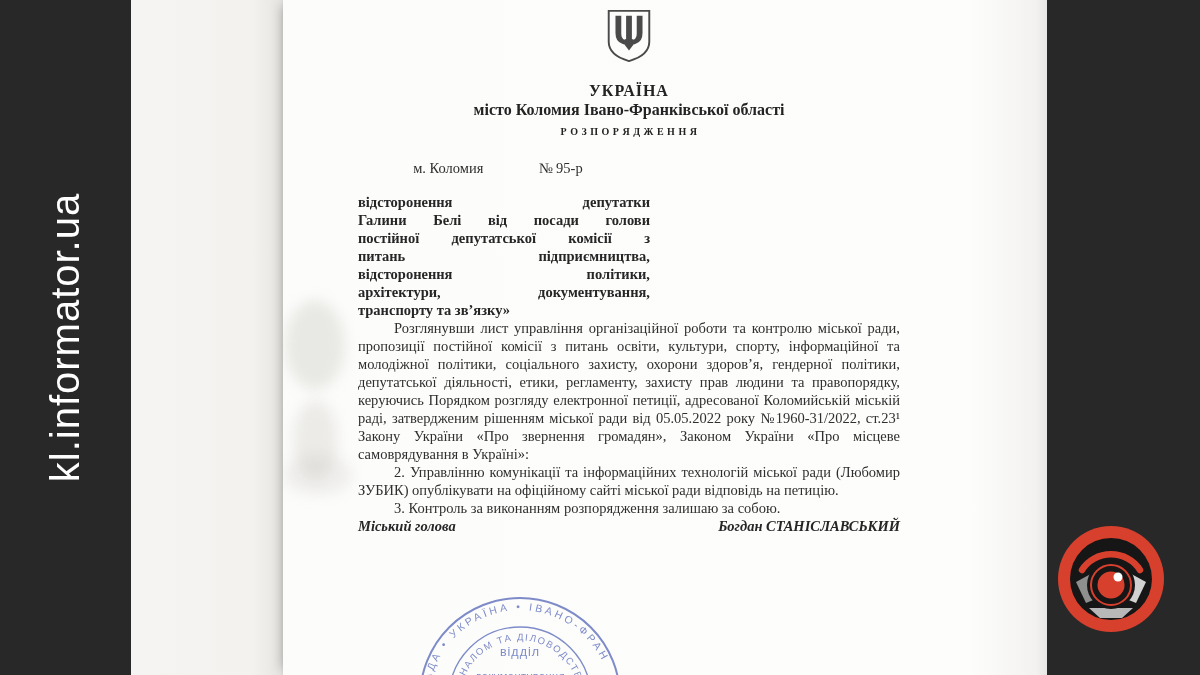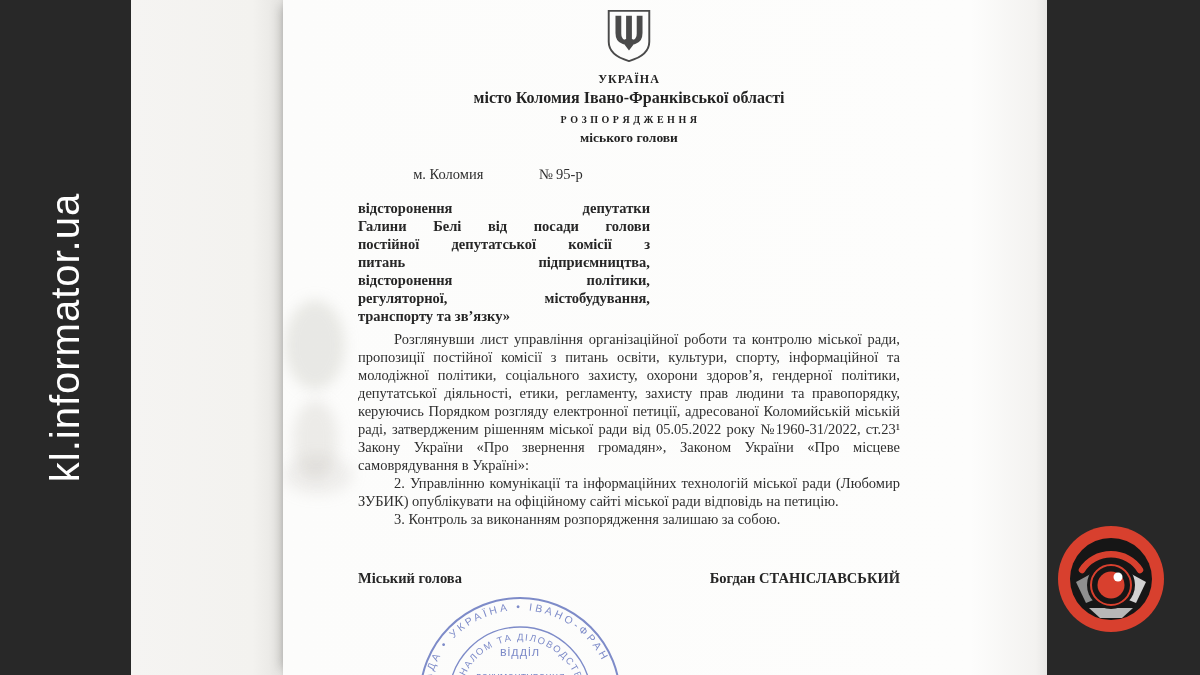--- a/index.html
+++ b/index.html
@@ -33,35 +33,35 @@
   .smudge.s1{left:2px;top:300px;width:60px;height:90px;background:rgba(165,162,152,0.22);}
   .smudge.s2{left:10px;top:400px;width:45px;height:80px;background:rgba(165,162,152,0.18);}
   .smudge.s3{left:0px;top:455px;width:70px;height:40px;background:rgba(165,162,152,0.15);}
 
   .content{
     position:absolute;left:75px;top:0;width:542px;color:#2f2f2f;
     font-size:14.5px;line-height:18px;
   }
   .doc-header{text-align:center;}
   .emblem{margin-top:8px;height:56px;display:flex;justify-content:center;}
-  .country{font-weight:bold;font-size:12px;letter-spacing:1px;color:#232323;margin-top:6px;}
+  .country{font-weight:bold;font-size:16px;letter-spacing:1px;color:#232323;margin-top:18px;}
   .city-line{font-weight:bold;font-size:16px;color:#232323;margin-top:1px;}
   .doc-type{font-weight:bold;font-size:10px;letter-spacing:0.5px;color:#232323;margin-top:4px;}
   .doc-subtype{font-weight:bold;font-size:13.5px;color:#232323;}
   .date-row{display:flex;margin-top:18px;}
   .date-row .cell{width:33.33%;}
   .date-row .c-left{text-align:left;}
   .date-row .c-mid{text-align:center;}
   .date-row .c-right{padding-right:38px;box-sizing:border-box;}
   .subject{margin-top:16px;width:292px;font-weight:bold;color:#262626;}
   .subject .subject-line{text-align:justify;text-align-last:justify;}
   .subject .subject-line.last{text-align-last:left;}
   .para{margin:0;text-align:justify;text-indent:36px;}
-  .preamble{margin-top:5px;}
-  .signature-row{display:flex;justify-content:space-between;margin-top:41px;font-weight:bold;color:#262626;}
+  .preamble{}
+  .signature-row{display:flex;justify-content:space-between;font-weight:bold;color:#262626;font-style:italic;}
   .stamp-svg{position:absolute;left:122px;top:583px;opacity:0.85;}
   .stamp-svg text{font-family:"Liberation Sans",sans-serif;fill:#6878c0;}
   .logo-svg{position:absolute;left:1056px;top:524px;}
 </style>
 </head>
 <body>
 
 <div class="watermark-band">
   <span class="watermark-text">kl.informator.ua</span>
 </div>
@@ -81,35 +81,34 @@
           <g fill="#4a4a4a">
             <path d="M12,8 v18 q0,9 7,11 l2,0.8 v-5 q-3,-2 -3,-6.5 v-18.3 z"></path>
             <path d="M40,8 v18 q0,9 -7,11 l-2,0.8 v-5 q3,-2 3,-6.5 v-18.3 z"></path>
             <path d="M23,8 h6 v24 q3.5,0.5 3.5,3.5 l-6.5,8.5 l-6.5,-8.5 q0,-3 3.5,-3.5 z"></path>
           </g>
         </svg>
       </div>
       <div class="country">УКРАЇНА</div>
       <div class="city-line">місто Коломия Івано-Франківської області</div>
       <div class="doc-type">Р О З П О Р Я Д Ж Е Н Н Я</div>
-      <div class="doc-subtype">міського голови</div>
     </div>
 
     <div class="date-row">
       <div class="cell c-mid">м. Коломия</div>
       <div class="cell c-right">№ 95-р</div>
     </div>
 
     <div class="subject">
       <div class="subject-line">відсторонення депутатки</div>
       <div class="subject-line">Галини Белі від посади голови</div>
       <div class="subject-line">постійної депутатської комісії з</div>
       <div class="subject-line">питань підприємництва,</div>
       <div class="subject-line">відсторонення політики,</div>
-      <div class="subject-line">регуляторної, містобудування,</div>
+      <div class="subject-line">архітектури, документування,</div>
       <div class="subject-line last">транспорту та зв’язку»</div>
     </div>
 
     <p class="para preamble">Розглянувши лист управління організаційної роботи та контролю міської ради, пропозиції постійної комісії з питань освіти, культури, спорту, інформаційної та молодіжної політики, соціального захисту, охорони здоров’я, гендерної політики, депутатської діяльності, етики, регламенту, захисту прав людини та правопорядку, керуючись Порядком розгляду електронної петиції, адресованої Коломийській міській раді, затвердженим рішенням міської ради від 05.05.2022 року №1960-31/2022, ст.23¹ Закону України «Про звернення громадян», Законом України «Про місцеве самоврядування в Україні»:</p>
     <p class="para">2. Управлінню комунікації та інформаційних технологій міської ради (Любомир ЗУБИК) опублікувати на офіційному сайті міської ради відповідь на петицію.</p>
     <p class="para">3. Контроль за виконанням розпорядження залишаю за собою.</p>
 
     <div class="signature-row">
       <span>Міський голова</span>
       <span>Богдан СТАНІСЛАВСЬКИЙ</span>

